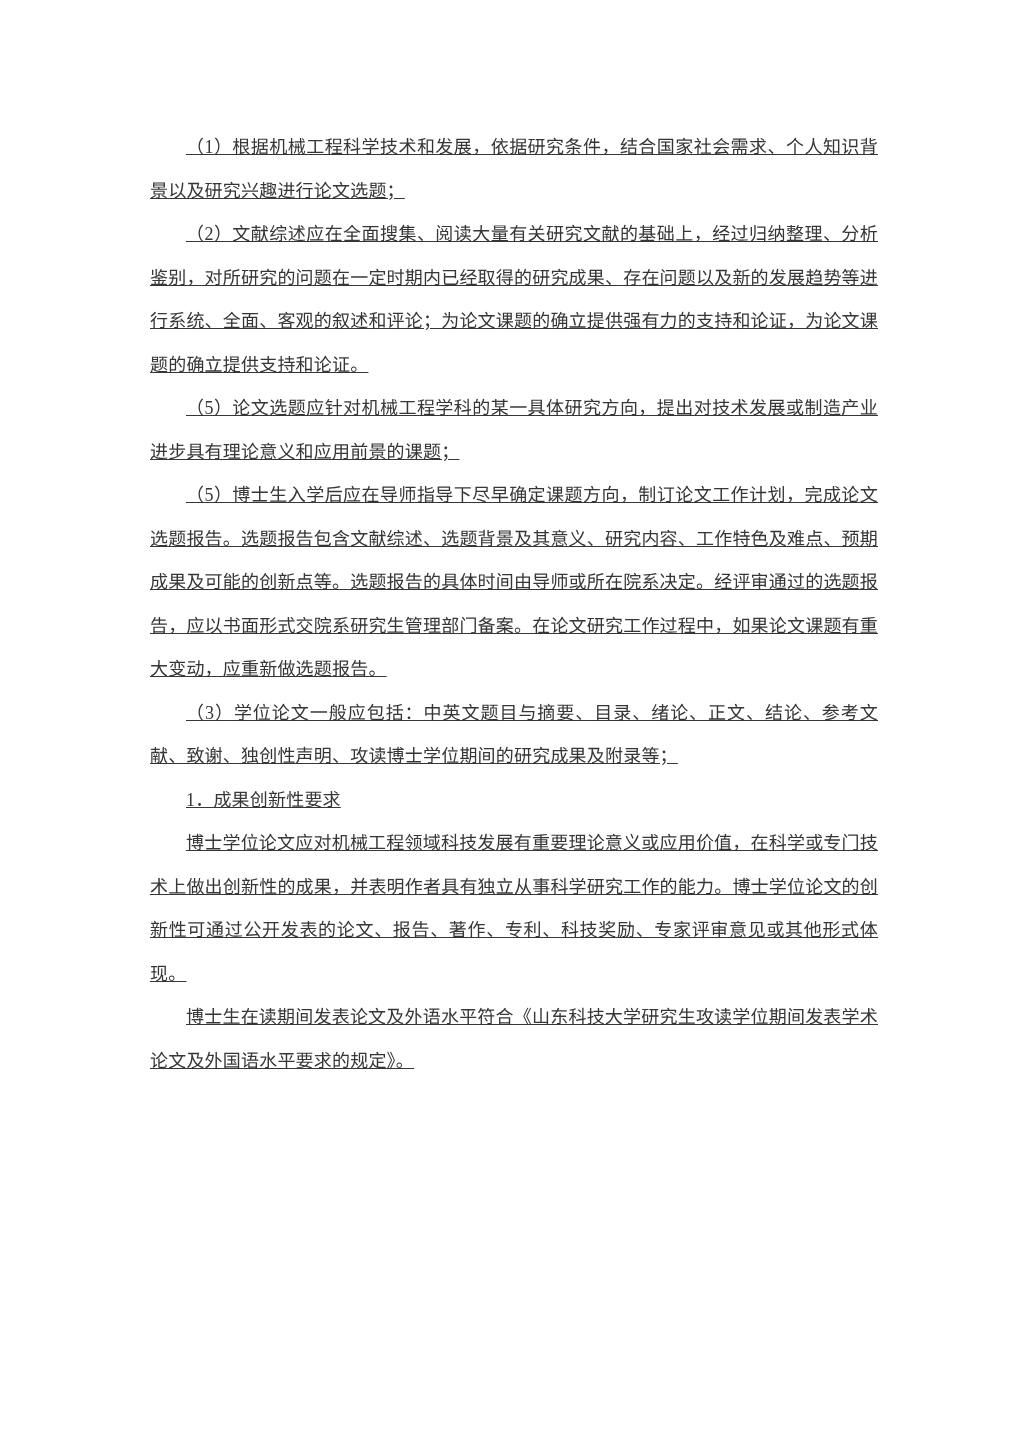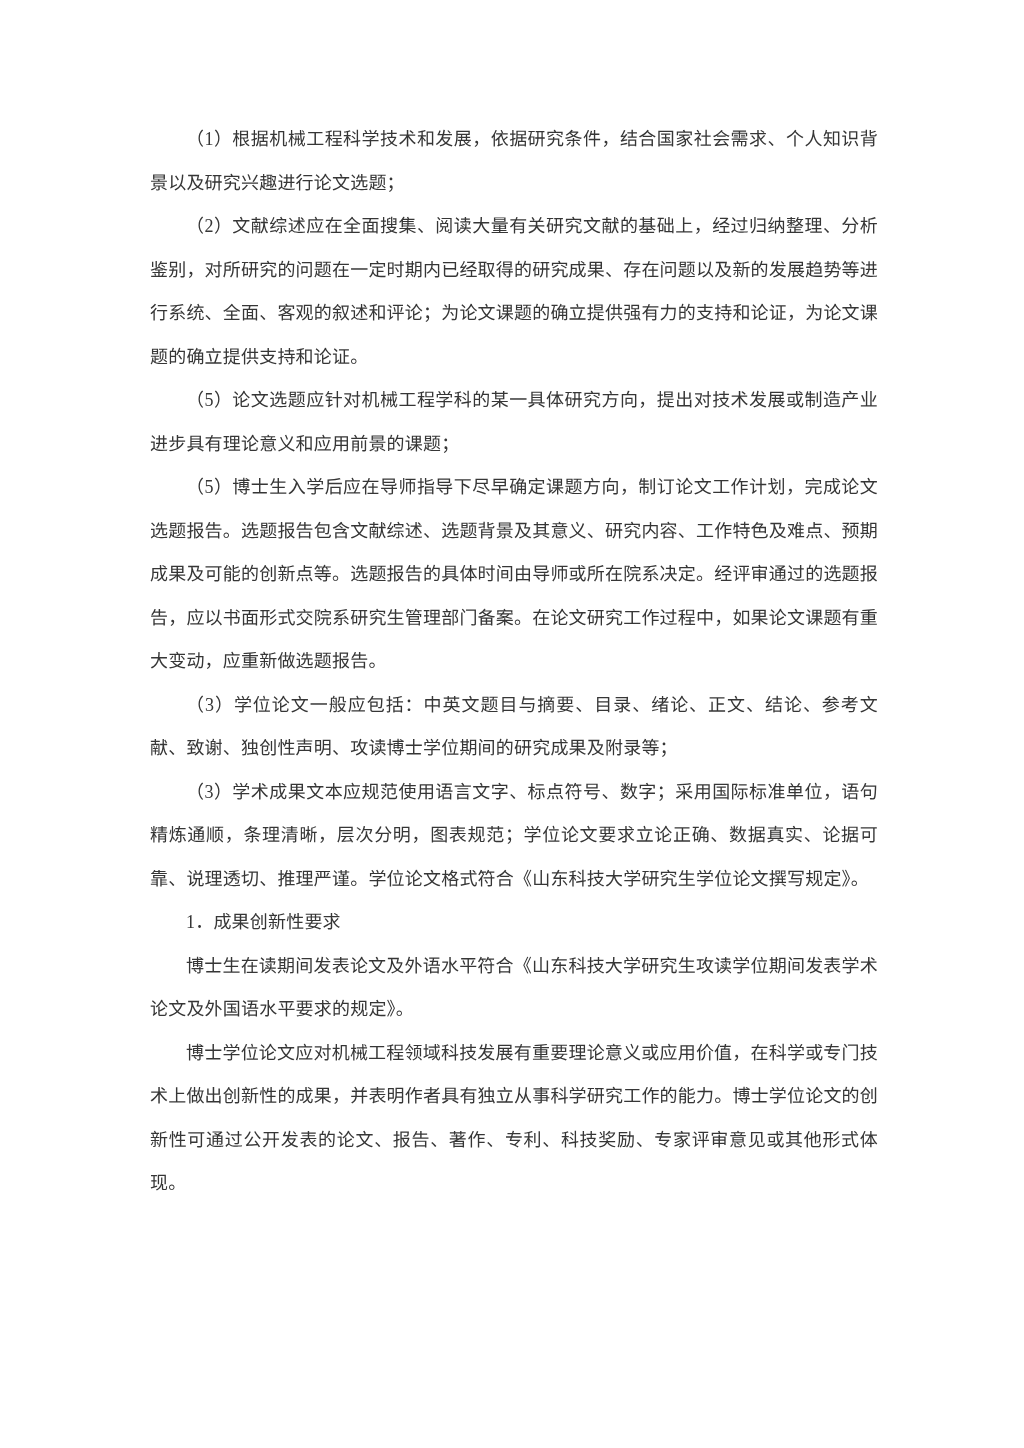--- a/index.html
+++ b/index.html
@@ -17,22 +17,23 @@
     position: absolute;
     left: 0;
     top: 0;
     width: 1024px;
     height: 1448px;
     background: #ffffff;
   }
   .doc-body {
     position: absolute;
     left: 150px;
-    top: 118px;
+    top: 126px;
     width: 728px;
+    text-decoration: underline;
   }
   .doc-paragraph {
     margin: 0;
     padding: 0;
     font-family: "Liberation Serif", "DejaVu Serif", serif;
     font-size: 18px;
     line-height: 43.5px;
     letter-spacing: 0.2px;
     text-align: justify;
     text-justify: inter-ideograph;
@@ -43,18 +44,17 @@
 </head>
 <body style="background: rgb(255, 255, 255);">
 
 <div class="doc-page">
   <div class="doc-body" style="color: rgb(54, 54, 54);">
       <p class="doc-paragraph">（1）根据机械工程科学技术和发展，依据研究条件，结合国家社会需求、个人知识背景以及研究兴趣进行论文选题；</p>
       <p class="doc-paragraph">（2）文献综述应在全面搜集、阅读大量有关研究文献的基础上，经过归纳整理、分析鉴别，对所研究的问题在一定时期内已经取得的研究成果、存在问题以及新的发展趋势等进行系统、全面、客观的叙述和评论；为论文课题的确立提供强有力的支持和论证，为论文课题的确立提供支持和论证。</p>
       <p class="doc-paragraph">（5）论文选题应针对机械工程学科的某一具体研究方向，提出对技术发展或制造产业进步具有理论意义和应用前景的课题；</p>
       <p class="doc-paragraph">（5）博士生入学后应在导师指导下尽早确定课题方向，制订论文工作计划，完成论文选题报告。选题报告包含文献综述、选题背景及其意义、研究内容、工作特色及难点、预期成果及可能的创新点等。选题报告的具体时间由导师或所在院系决定。经评审通过的选题报告，应以书面形式交院系研究生管理部门备案。在论文研究工作过程中，如果论文课题有重大变动，应重新做选题报告。</p>
       <p class="doc-paragraph">（3）学位论文一般应包括：中英文题目与摘要、目录、绪论、正文、结论、参考文献、致谢、独创性声明、攻读博士学位期间的研究成果及附录等；</p>
-      <p class="doc-paragraph">（3）学术成果文本应规范使用语言文字、标点符号、数字；采用国际标准单位，语句精炼通顺，条理清晰，层次分明，图表规范；学位论文要求立论正确、数据真实、论据可靠、说理透切、推理严谨。学位论文格式符合《山东科技大学研究生学位论文撰写规定》。</p>
       <p class="doc-paragraph">1．成果创新性要求</p>
+      <p class="doc-paragraph">博士学位论文应对机械工程领域科技发展有重要理论意义或应用价值，在科学或专门技术上做出创新性的成果，并表明作者具有独立从事科学研究工作的能力。博士学位论文的创新性可通过公开发表的论文、报告、著作、专利、科技奖励、专家评审意见或其他形式体现。</p>
       <p class="doc-paragraph">博士生在读期间发表论文及外语水平符合《山东科技大学研究生攻读学位期间发表学术论文及外国语水平要求的规定》。</p>
-      <p class="doc-paragraph">博士学位论文应对机械工程领域科技发展有重要理论意义或应用价值，在科学或专门技术上做出创新性的成果，并表明作者具有独立从事科学研究工作的能力。博士学位论文的创新性可通过公开发表的论文、报告、著作、专利、科技奖励、专家评审意见或其他形式体现。</p>
     </div>
 </div>
 
 </body></html>

